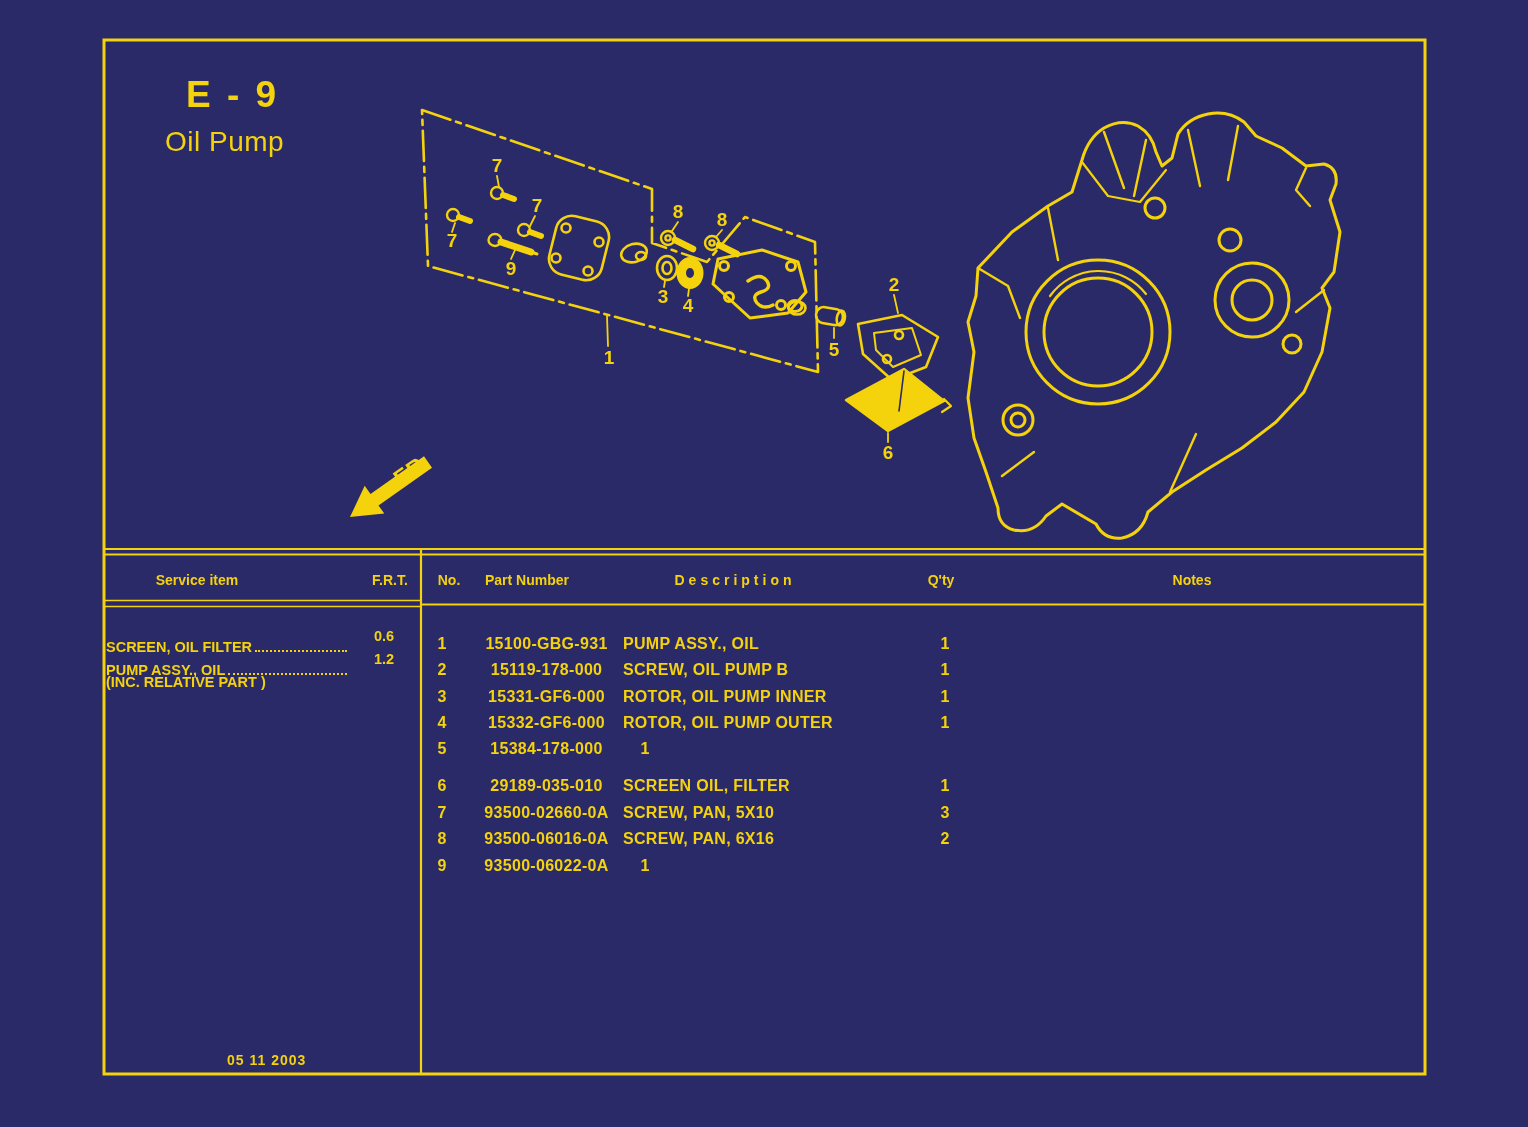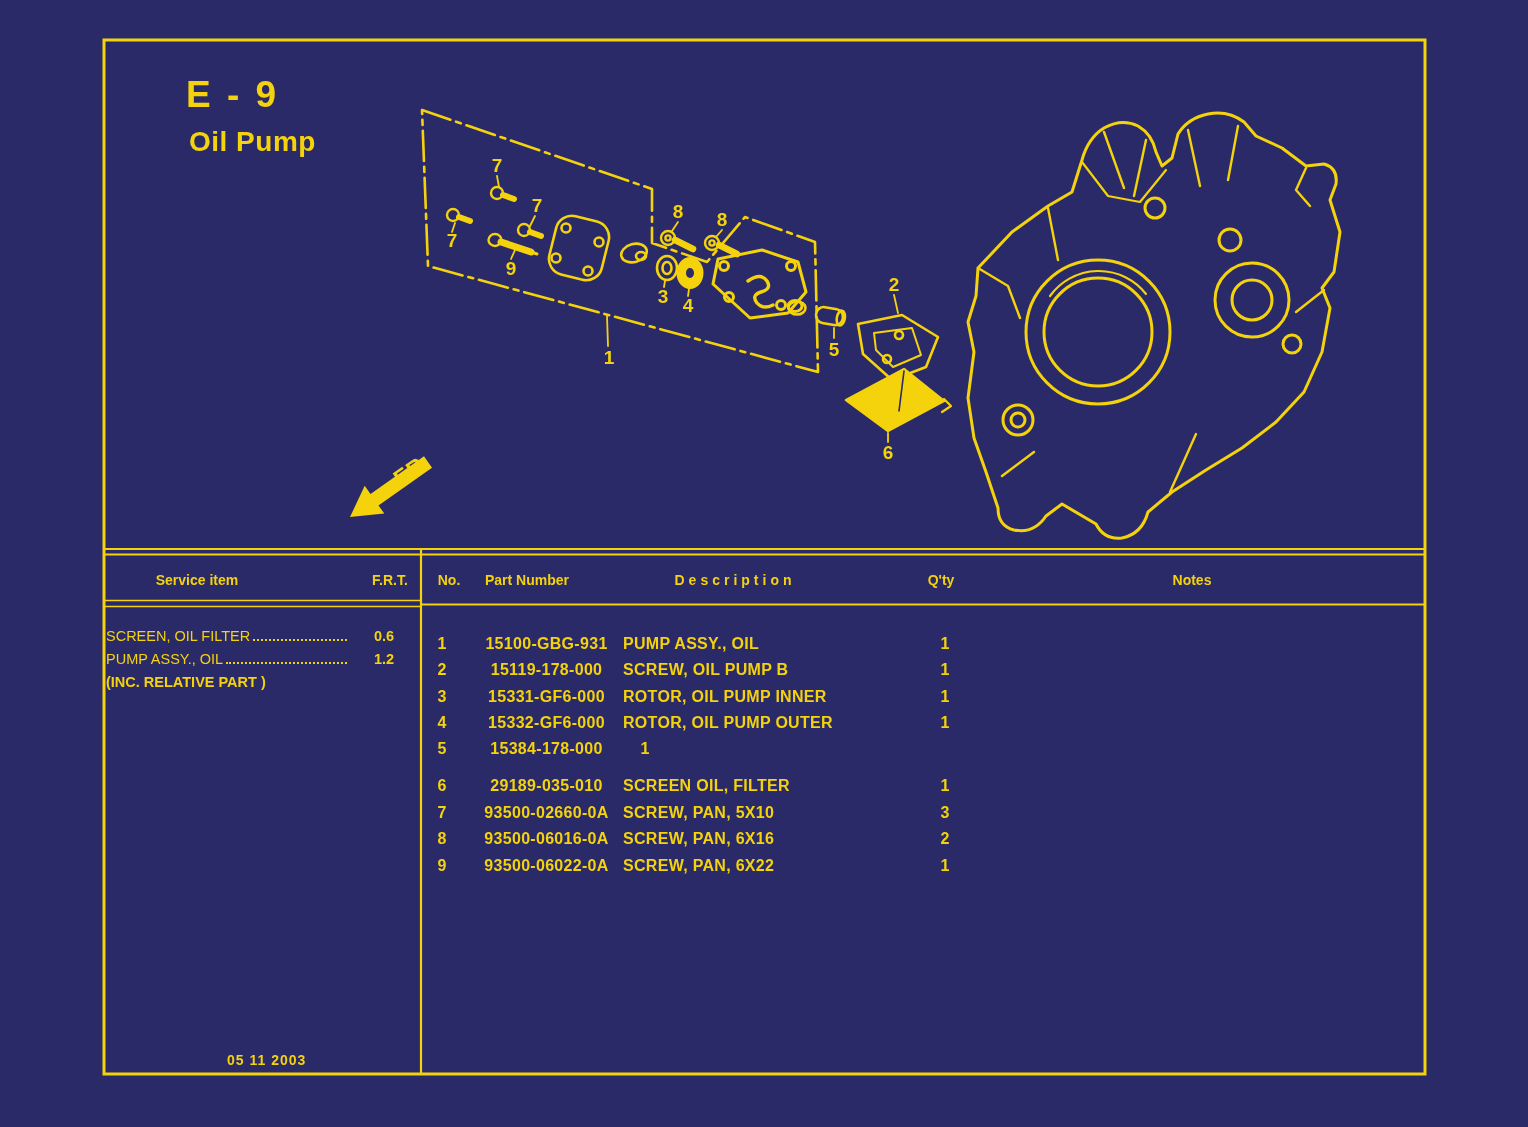--- a/index.html
+++ b/index.html
@@ -6,25 +6,25 @@
   .stage{
     position:relative;width:1528px;height:1127px;overflow:hidden;
     background:#2a2a68;
     font-family:"Liberation Sans", sans-serif;
     color:#f4d20c;
   }
   .stage *{box-sizing:border-box;}
   svg.overlay{position:absolute;left:0;top:0;width:1528px;height:1127px;}
   .abs{position:absolute;white-space:nowrap;text-align:right;}
   .page-code{left:186px;top:74px;font-size:37px;font-weight:bold;letter-spacing:3px;}
-  .page-title{left:165px;top:126px;font-size:28px;font-weight:bold;letter-spacing:0.5px;margin-left:24px;}
+  .page-title{left:165px;top:126px;font-size:28px;font-weight:normal;letter-spacing:0.5px;}
   .th{position:absolute;top:570px;transform:translateX(-50%);font-size:14px;font-weight:bold;white-space:nowrap;line-height:20px;}
   .th.desc{letter-spacing:4px;}
   
-  .service-row{position:absolute;left:106px;width:244px;display:flex;align-items:baseline;font-size:14.5px;font-weight:normal;line-height:22px;}
+  .service-row{position:absolute;left:106px;width:244px;display:flex;align-items:baseline;font-size:14.5px;font-weight:bold;line-height:22px;margin-top:11px;}
   .service-row .dots{flex:1;border-bottom:2px dotted #f4d20c;margin:0 3px 4px 3px;min-width:10px;}
   .service-val{position:absolute;left:362px;width:44px;text-align:center;font-size:14.5px;font-weight:bold;line-height:22px;}
   .service-note{position:absolute;left:106px;top:671px;font-size:14.5px;font-weight:bold;line-height:22px;}
   
   .parts-group{position:absolute;left:421px;width:1004px;}
   .p-row{display:flex;font-size:16px;font-weight:bold;letter-spacing:0.3px;}
   .g1 .p-row{height:26.3px;line-height:26.3px;}
   .g2 .p-row{height:26.5px;line-height:26.5px;}
   .c-no{width:42px;text-align:center;}
   .c-pn{width:160px;padding-left:7px;text-align:center;}
@@ -279,20 +279,19 @@
     <div class="p-row">
       <span class="c-no">8</span>
       <span class="c-pn">93500-06016-0A</span>
       <span class="c-desc">SCREW, PAN, 6X16</span>
       <span class="c-qty">2</span>
       <span class="c-notes"></span>
     </div>
     <div class="p-row">
       <span class="c-no">9</span>
       <span class="c-pn">93500-06022-0A</span>
-      <span class="c-desc">SCREW, PAN, 6X22</span>
       <span class="c-qty">1</span>
       <span class="c-notes"></span>
     </div>
   </div>
 
   <div class="abs date">05 11 2003</div>
 </div>
 
 </body></html>

